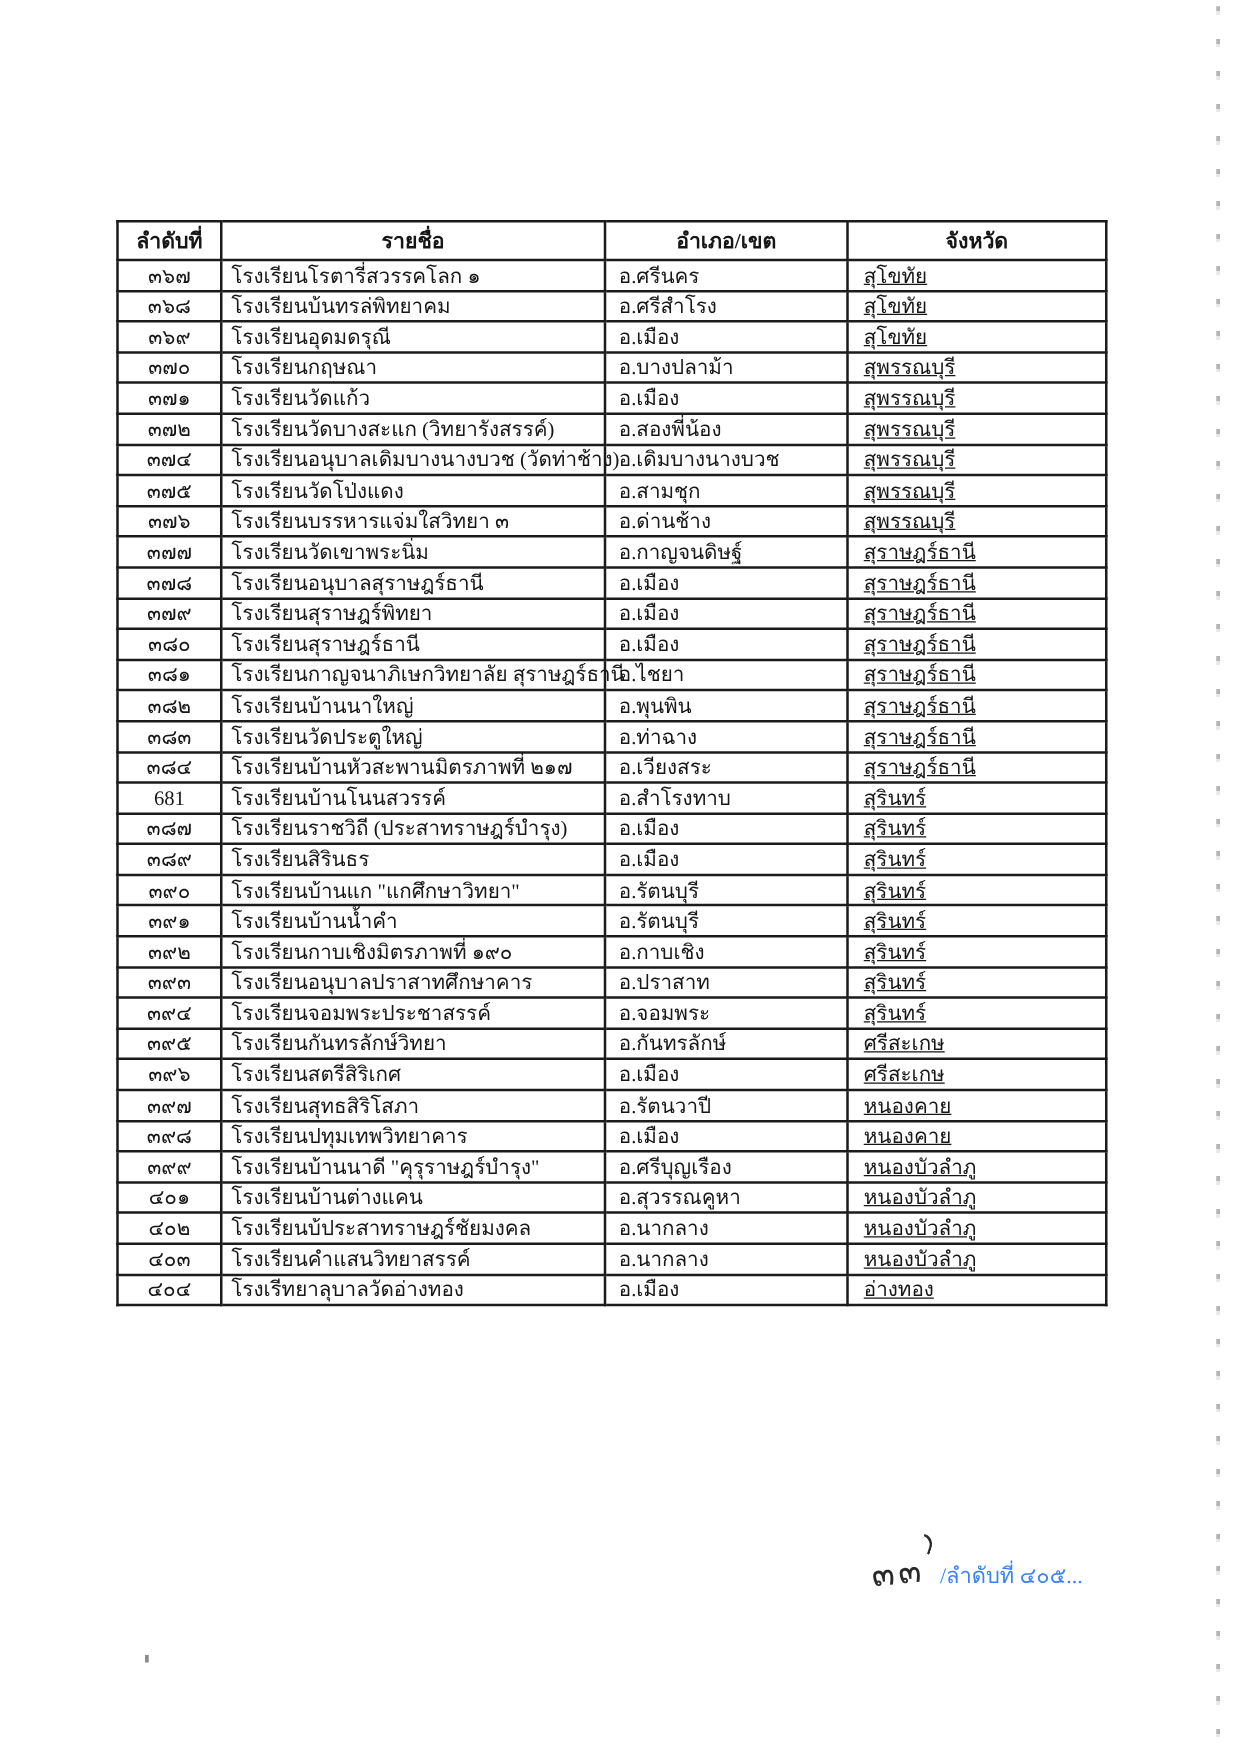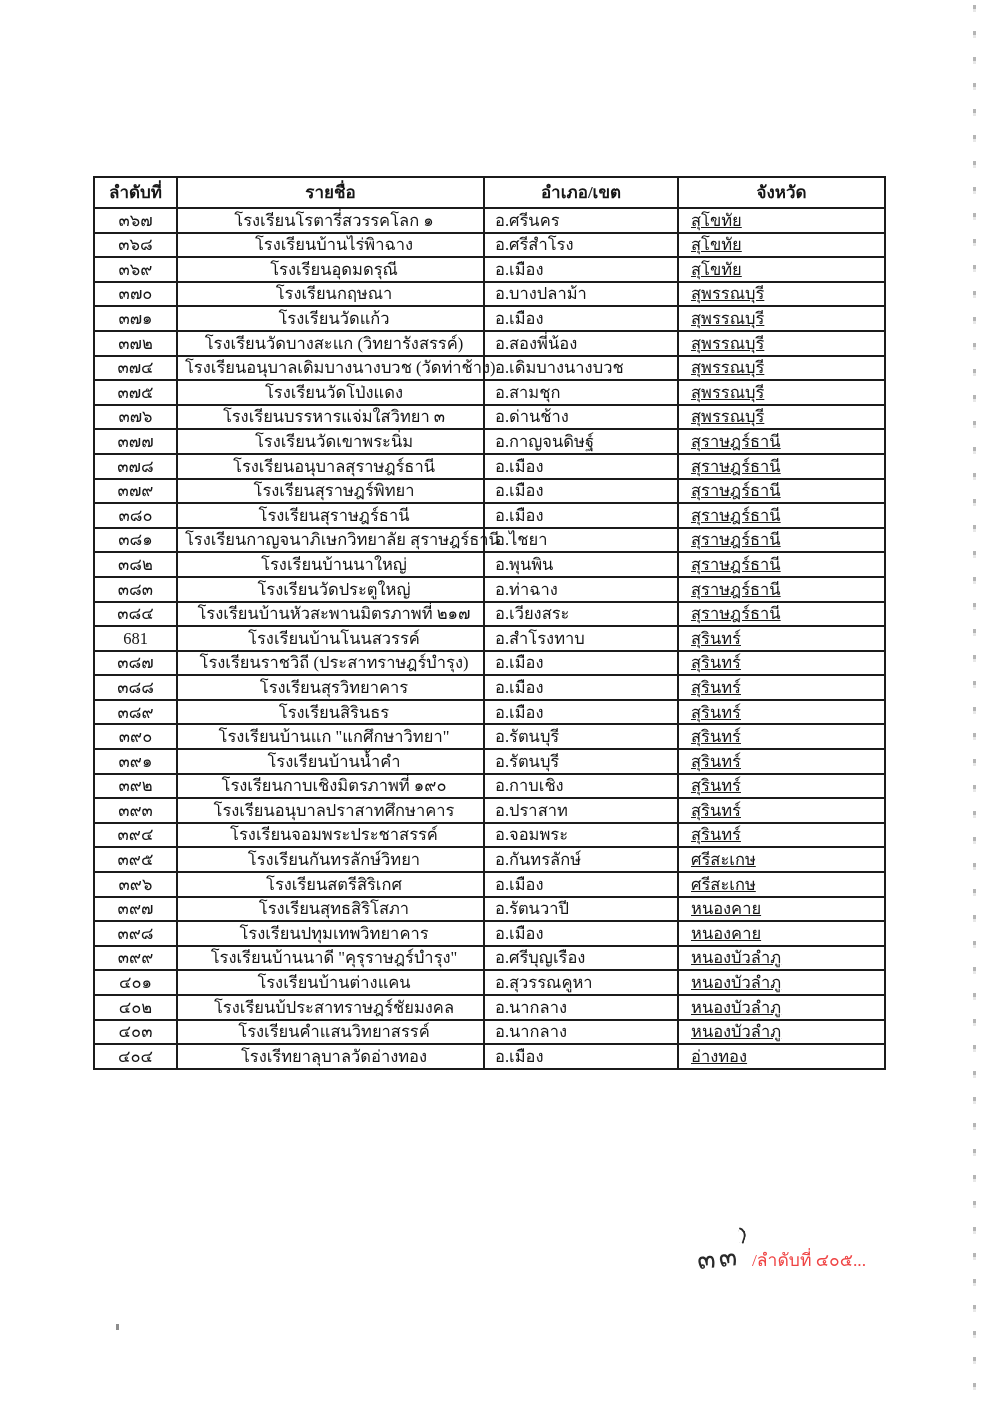--- a/index.html
+++ b/index.html
@@ -32,21 +32,21 @@
     height:29px;
     font-size:17px;
     font-weight:bold;
     text-align:center;
   }
   .school-table td{
     height:22.6px;
     font-size:16.5px;
   }
   td.c-no{text-align:center;}
-  td.c-name{text-align:center;padding-left:7px;margin-left:16px;}
+  td.c-name{text-align:left;padding-left:7px;margin-left:16px;}
   td.c-district{text-align:left;padding-left:10px;}
   td.c-province{text-align:left;padding-left:12px;text-decoration:underline;}
 
   
   .handwritten{
     position:absolute;
     left:697px;top:1236px;
     font-size:27px;
     letter-spacing:3px;
     color:#2a2a2a;
@@ -58,21 +58,21 @@
     width:7px;height:13px;
     border-right:2px solid #2a2a2a;
     border-top:2px solid #2a2a2a;
     border-radius:0 9px 0 0;
     transform:rotate(18deg);
   }
   .continuation{
     position:absolute;
     left:752px;top:1246px;
     font-size:17.5px;
-    color:#ef4444;
+    color:#3b82f6;
   }
 
   
   .scan-artifact-line{
     position:absolute;
     left:973px;top:5px;
     width:3px;height:1390px;
     background:repeating-linear-gradient(
       to bottom,
       rgba(120,120,120,.55) 0 4px,
@@ -108,21 +108,21 @@
     </thead>
     <tbody>
         <tr>
       <td class="c-no">๓๖๗</td>
       <td class="c-name">โรงเรียนโรตารี่สวรรคโลก ๑</td>
       <td class="c-district">อ.ศรีนคร</td>
       <td class="c-province">สุโขทัย</td>
     </tr>
         <tr>
       <td class="c-no">๓๖๘</td>
-      <td class="c-name">โรงเรียนบ้านไร่พิาฉาง</td>
+      <td class="c-name">โรงเรียนบ้นทรล่พิทยาคม</td>
       <td class="c-district">อ.ศรีสำโรง</td>
       <td class="c-province">สุโขทัย</td>
     </tr>
         <tr>
       <td class="c-no">๓๖๙</td>
       <td class="c-name">โรงเรียนอุดมดรุณี</td>
       <td class="c-district">อ.เมือง</td>
       <td class="c-province">สุโขทัย</td>
     </tr>
         <tr>
@@ -211,26 +211,20 @@
     </tr>
         <tr>
       <td class="c-no">681</td>
       <td class="c-name">โรงเรียนบ้านโนนสวรรค์</td>
       <td class="c-district">อ.สำโรงทาบ</td>
       <td class="c-province">สุรินทร์</td>
     </tr>
         <tr>
       <td class="c-no">๓๘๗</td>
       <td class="c-name">โรงเรียนราชวิถี (ประสาทราษฎร์บำรุง)</td>
-      <td class="c-district">อ.เมือง</td>
-      <td class="c-province">สุรินทร์</td>
-    </tr>
-        <tr>
-      <td class="c-no">๓๘๘</td>
-      <td class="c-name">โรงเรียนสุรวิทยาคาร</td>
       <td class="c-district">อ.เมือง</td>
       <td class="c-province">สุรินทร์</td>
     </tr>
         <tr>
       <td class="c-no">๓๘๙</td>
       <td class="c-name">โรงเรียนสิรินธร</td>
       <td class="c-district">อ.เมือง</td>
       <td class="c-province">สุรินทร์</td>
     </tr>
         <tr>

